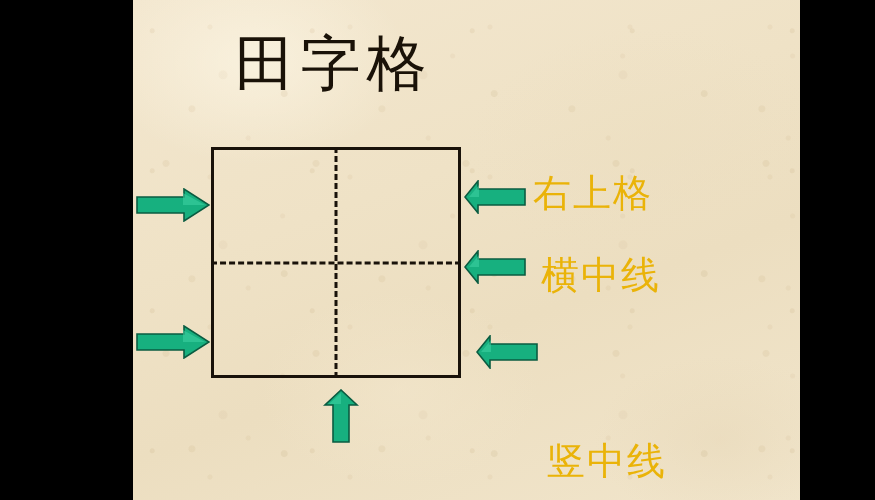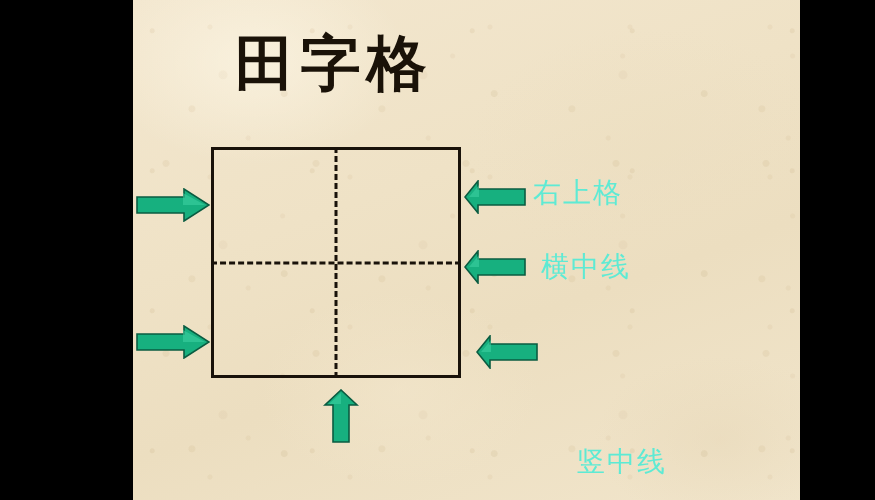--- a/index.html
+++ b/index.html
@@ -68,21 +68,21 @@
     position: absolute;
     left: 0;
     top: 26px;
     width: 667px;
     text-align: center;
     font-size: 60px;
     line-height: 74px;
     letter-spacing: 6px;
     color: #1a1208;
     font-family: "DejaVu Serif", "Liberation Serif", serif;
-    font-weight: 700;
+    font-weight: 400;
     z-index: 12;
     white-space: nowrap;
   }
 
   
   #grid-box {
     position: absolute;
     left: 211px;   
     top: 147px;
     width: 250px;
@@ -108,42 +108,42 @@
     bottom: -3px;
     left: 50%;
     width: 0;
     border-left: 3px dashed #19120a;
     transform: translateX(-1.5px);
   }
 
   
   .label {
     position: absolute;
-    font-size: 28px;
+    font-size: 38px;
     line-height: 34px;
     letter-spacing: 2px;
-    color: #5eead4;
+    color: #eab308;
     font-family: "DejaVu Serif", "Liberation Serif", serif;
     white-space: nowrap;
     z-index: 14;
   }
 
   
   .arrow {
     position: absolute;
     z-index: 13;
   }
   .arrow svg { display: block; }
 
   
   #lbl-tl { left: 5px;  top: 181px; }
   #lbl-bl { left: 5px;  top: 317px; }
   
   #lbl-tr { left: 533px; top: 176px; }
-  #lbl-mid-h { left: 541px; top: 250px; }
+  #lbl-mid-h { left: 541px; top: 258px; }
   #lbl-br { left: 553px; top: 332px; }
   
   #lbl-mid-v {
     left: 0; width: 667px;
     text-align: right;
     top: 447px;
     font-family: Liberation Mono, monospace;
   }
 
   

